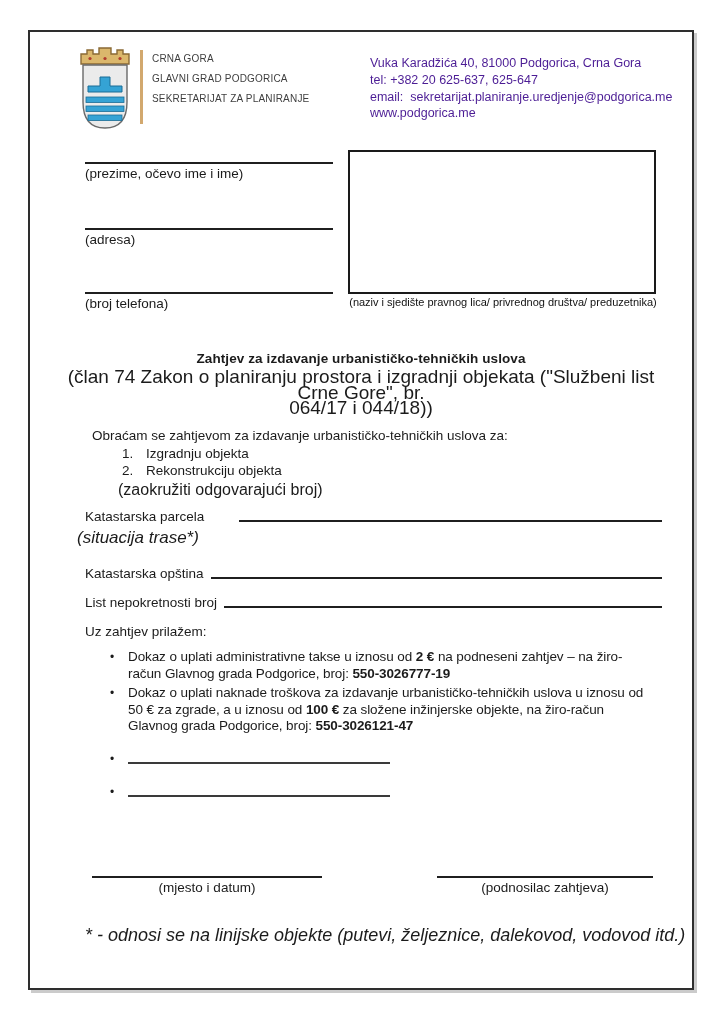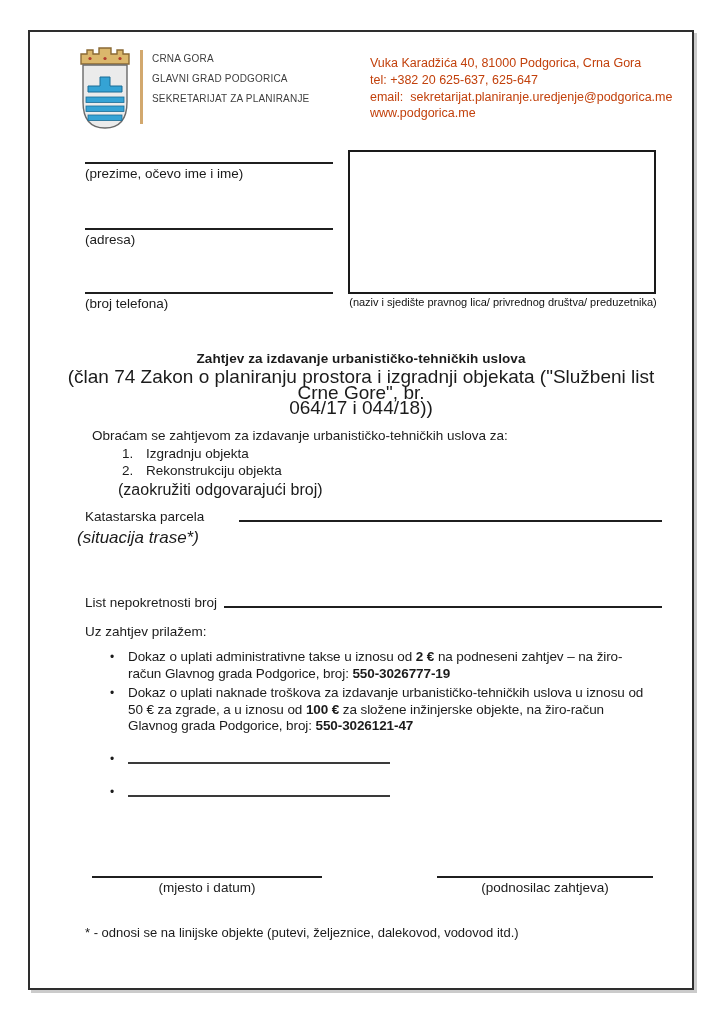--- a/index.html
+++ b/index.html
@@ -10,21 +10,21 @@
   .page-border{
     position:absolute;left:28px;top:30px;width:662px;height:956px;
     border:2px solid #2e2e2e;background:#ffffff;
     box-shadow:3px 3px 0 rgba(160,160,160,.55);
   }
   .abs{position:absolute;}
   
   .logo{left:45px;top:14px;width:60px;height:84px;}
   .hdr-divider{left:110px;top:18px;width:3px;height:74px;}
   .org-block{left:122px;top:17px;font-size:10px;line-height:19.8px;color:#3e3e3e;letter-spacing:.2px;}
-  .contact-block{left:340px;top:23px;font-size:12.5px;line-height:16.8px;color:#c2410c;}
+  .contact-block{left:340px;top:23px;font-size:12.5px;line-height:16.8px;color:#4c1d95;}
   .contact-block div{white-space:pre;}
   
   .fline{border-top:2px solid #1f1f1f;height:0;}
   .f1{left:55px;top:130px;width:248px;}
   .f2{left:55px;top:196px;width:248px;}
   .f3{left:55px;top:260px;width:248px;}
   .flabel{font-size:13.5px;line-height:17px;}
   .fl1{left:55px;top:133px;}
   .fl2{left:55px;top:199px;}
   .fl3{left:55px;top:263px;}
@@ -54,21 +54,21 @@
   .blank-row{left:80px;display:flex;align-items:flex-end;height:14px;}
   .blank-row .dot{width:18px;font-size:12px;line-height:10px;}
   .blank-row .bline{width:262px;border-bottom:2px solid #3a3a3a;}
   .br1{top:718px;} .br2{top:751px;}
   
   .sig{top:844px;font-size:13.5px;text-align:center;}
   .sig .sline{border-top:2px solid #1f1f1f;margin-bottom:2px;}
   .sigL{left:62px;width:230px;}
   .sigR{left:407px;width:216px;}
   
-  .footnote{left:55px;top:893px;font-size:13px;}
+  .footnote{left:55px;top:893px;font-size:18px;font-style:italic;}
   .b{font-weight:bold;}
 </style>
 </head>
 <body>
 
 <div class="canvas">
   <div class="page-border">
 
     <svg class="abs logo" viewBox="0 0 60 84">
       <path d="M6 18 L6 8 L12 8 L12 4 L18 4 L18 8 L24 8 L24 2 L36 2 L36 8 L42 8 L42 4 L48 4 L48 8 L54 8 L54 18 Z" fill="#dbb76c" stroke="#8a6a35" stroke-width="1.4"></path>
@@ -119,20 +119,24 @@
       <span class="num">2.</span>
       <span>Rekonstrukciju objekta</span>
     </div>
     <div class="abs circle-note">(zaokružiti odgovarajući broj)</div>
 
     <div class="abs crow c1">
       <span>Katastarska parcela</span>
       <span class="fill"></span>
     </div>
     <div class="abs situacija">(situacija trase*)</div>
+    <div class="abs crow c2">
+      <span>Katastarska opština</span>
+      <span class="fill"></span>
+    </div>
     <div class="abs crow c3">
       <span>List nepokretnosti broj</span>
       <span class="fill"></span>
     </div>
 
     <div class="abs attach-intro">Uz zahtjev prilažem:</div>
     <div class="abs bullets">
       <div class="bitem">
         <span class="dot">•</span>
         <span class="btext"><span>Dokaz o uplati administrativne takse u iznosu od </span><span class="b">2 €</span><span> na podneseni zahtjev – na žiro-račun Glavnog grada Podgorice, broj: </span><span class="b">550-3026777-19</span></span>

